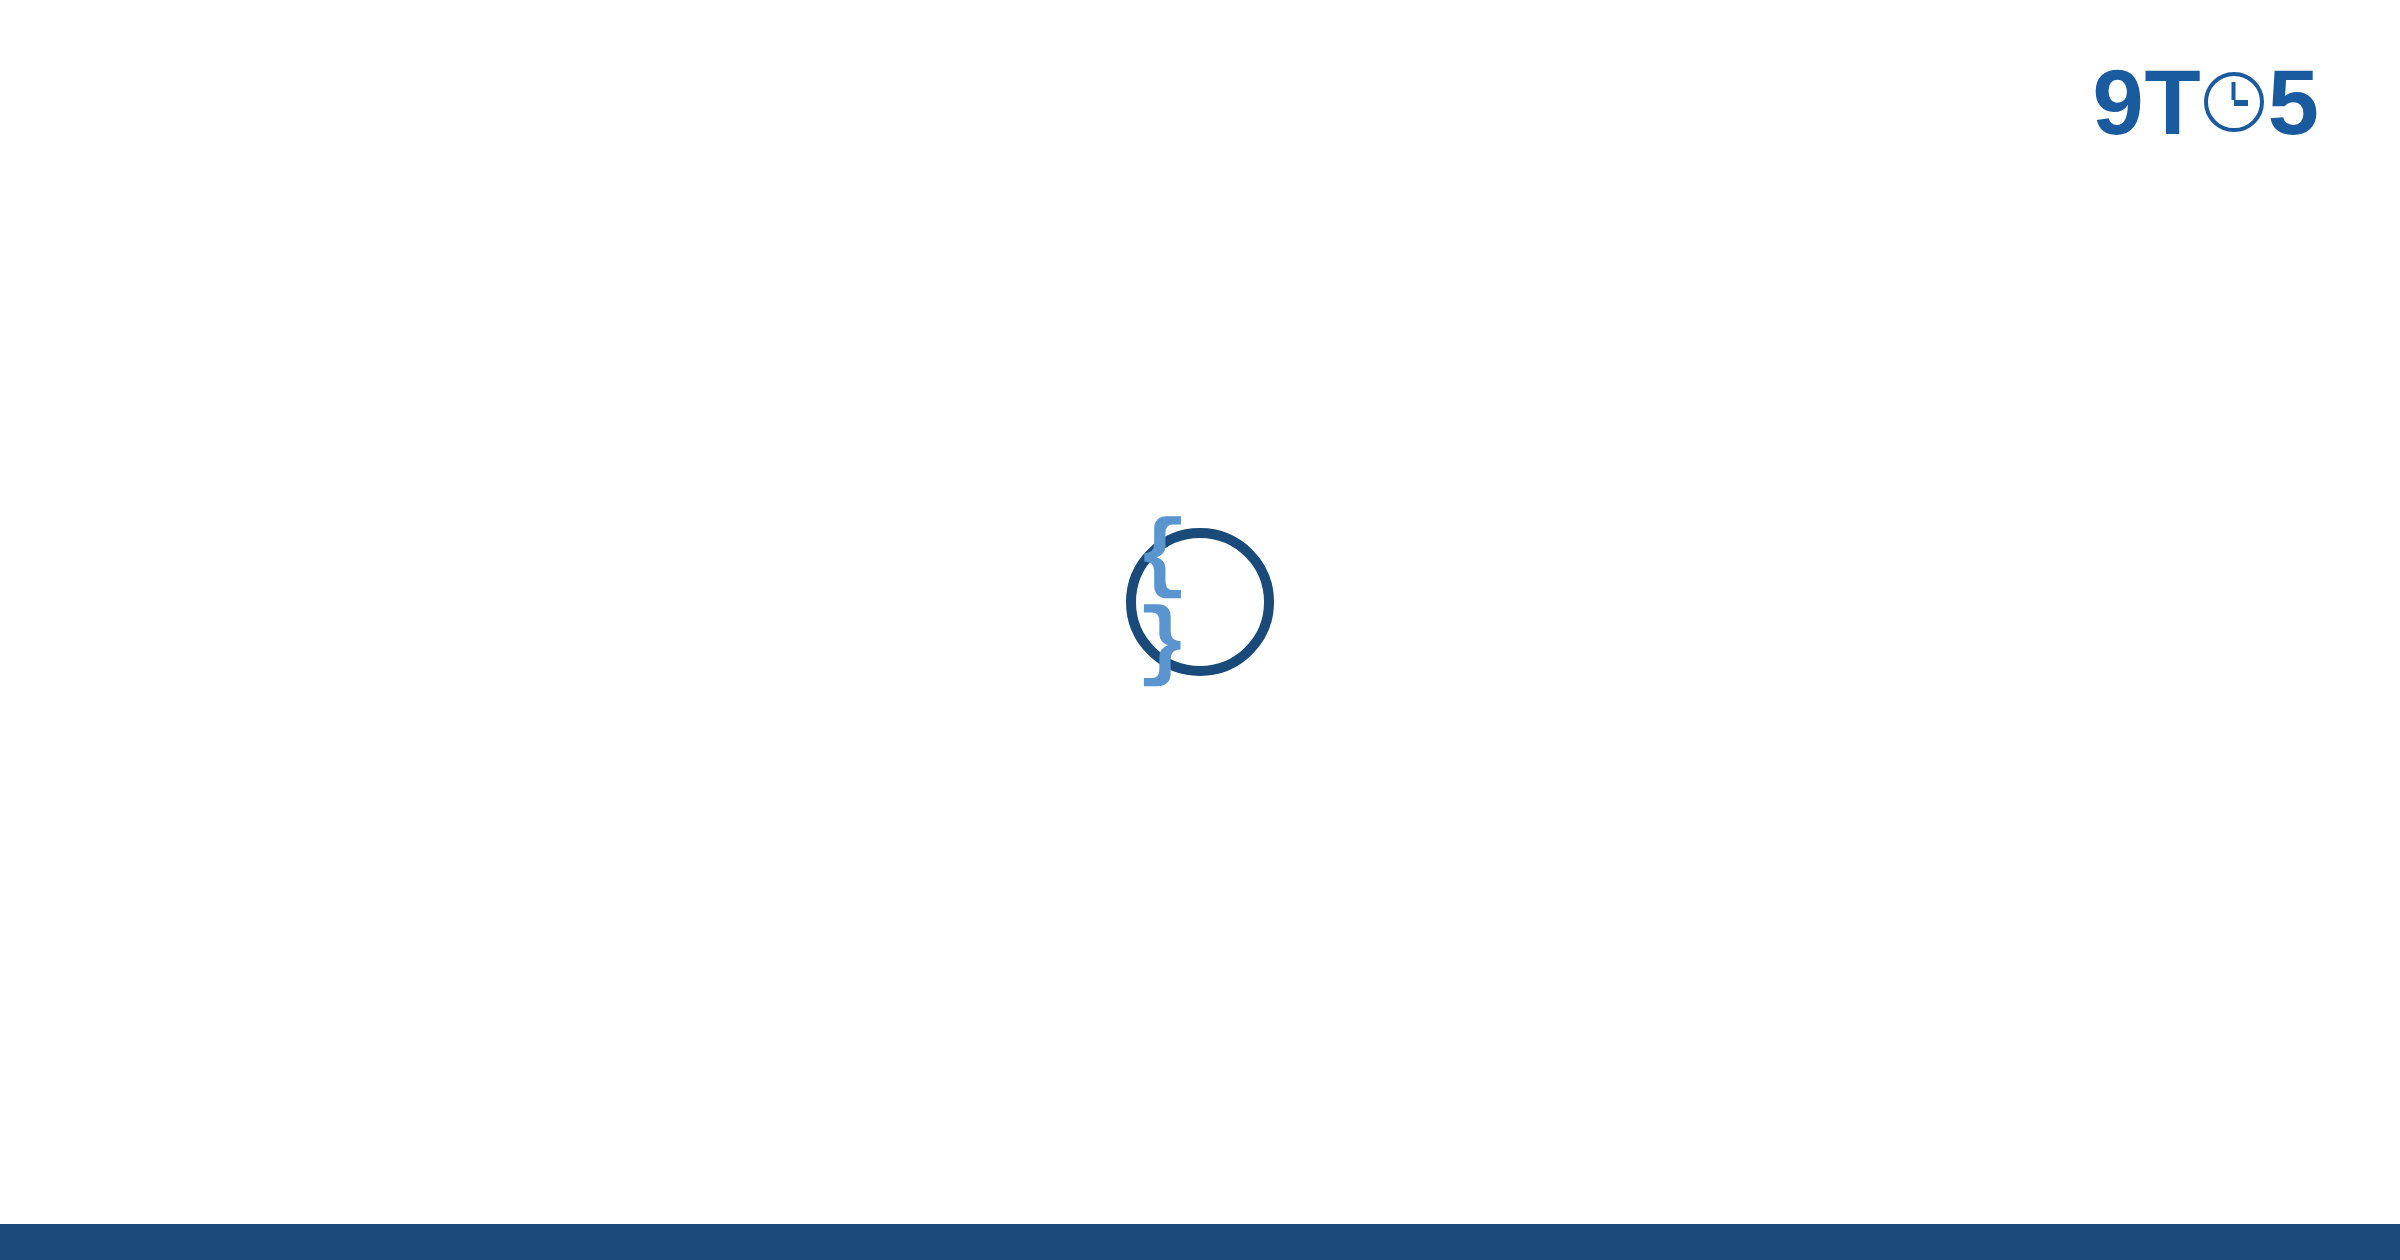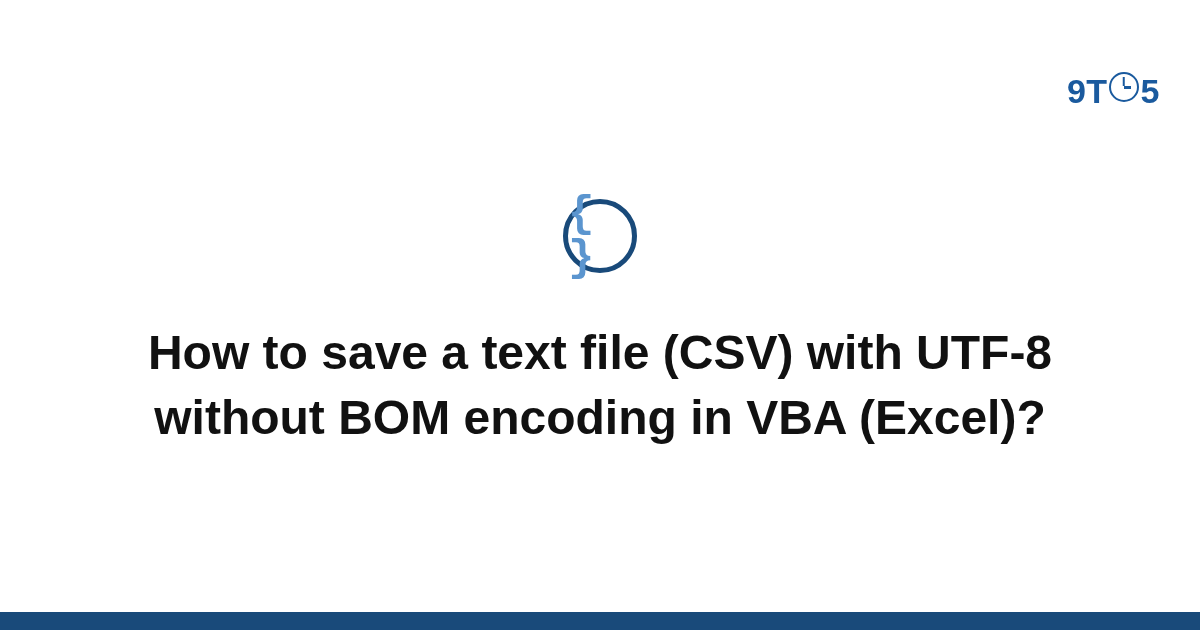--- a/index.html
+++ b/index.html
@@ -8,26 +8,26 @@
       height: 630px;
       background: #ffffff;
       font-family: Arial, Helvetica, sans-serif;
       position: relative;
       overflow: hidden;
     }
     .logo {
       position: absolute;
       top: 24px;
       right: 40px;
-      font-size: 34px;
+      font-size: 46px;
       font-weight: 600;
       letter-spacing: 0.5px;
       color: #1a5a9e;
       display: flex;
-      margin-top: 48px;
+      align-items: center;
     }
     .logo-9t { color: #1a5a9e; }
     .logo-clock {
       display: inline-flex;
       width: 30px;
       height: 30px;
       border: 2.5px solid #1a5a9e;
       border-radius: 50%;
       position: relative;
       margin: 0 1px;
@@ -112,16 +112,15 @@
 <div class="logo">
   <span class="logo-9t">9T</span>
   <span class="logo-clock"></span>
   <span class="logo-5">5</span>
 </div>
 
 <div class="content">
   <div class="icon-wrap">
     <span class="brace">{ }</span>
   </div>
-  <h1 class="title">How to save a text file (CSV) with UTF-8 without BOM encoding in VBA (Excel)?</h1>
 </div>
 
 <div class="footer-bar"></div>
 
 </body></html>

